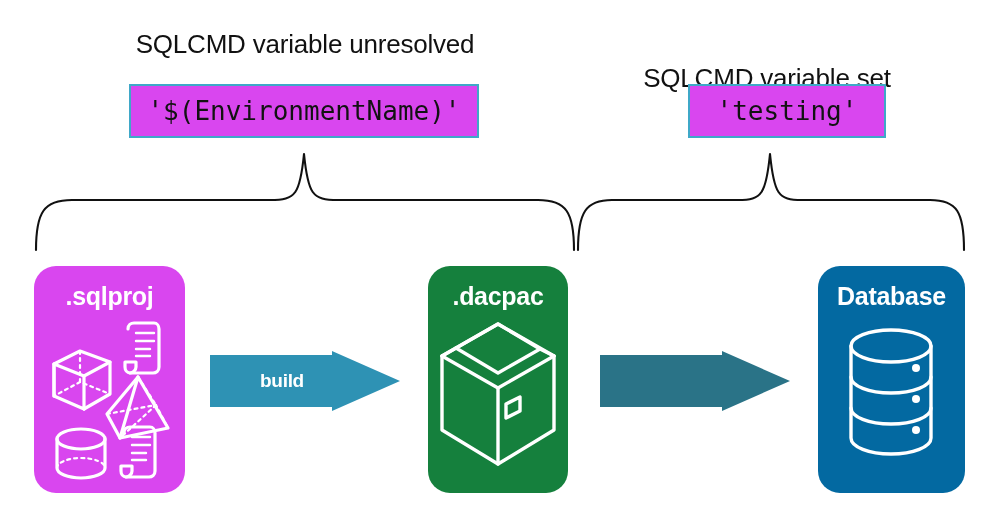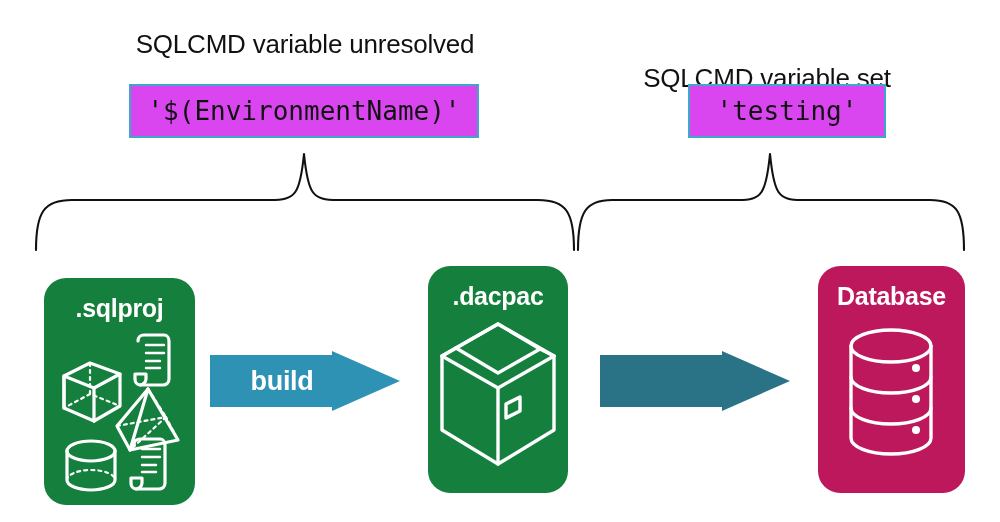--- a/index.html
+++ b/index.html
@@ -85,23 +85,23 @@
     font-size: 25px;
     letter-spacing: -0.3px;
   }
   .artifact-art {
     position: absolute;
     left: 0;
     top: 52px;
     width: 100%;
   }
 
-  #artifact-sqlproj  { left: 44px;  width: 151px; background: #15803d; margin-top: 12px; }
+  #artifact-sqlproj  { left: 34px;  width: 151px; background: #d946ef; }
   #artifact-dacpac   { left: 428px; width: 140px; background: #15803d; }
-  #artifact-database { left: 818px; width: 147px; background: #be185d; }
+  #artifact-database { left: 818px; width: 147px; background: #0369a1; }
 
   
   .arrow-wrap {
     position: absolute;
     top: 351px;
     height: 60px;
   }
   #arrow-build  { left: 210px; width: 190px; }
   #arrow-deploy { left: 600px; width: 190px; }
   .arrow-label {
@@ -109,21 +109,21 @@
     left: 0;
     top: 0;
     width: 144px;
     height: 60px;
     display: flex;
     align-items: center;
     justify-content: center;
     color: #ffffff;
     font-family: "Liberation Sans", sans-serif;
     font-weight: bold;
-    font-size: 27px;
+    font-size: 19px;
     letter-spacing: -0.3px;
     box-sizing: border-box;
   }
 </style>
 </head>
 <body>
 
 <div class="stage">
 
   <div class="heading" id="heading-left">SQLCMD variable unresolved</div>

